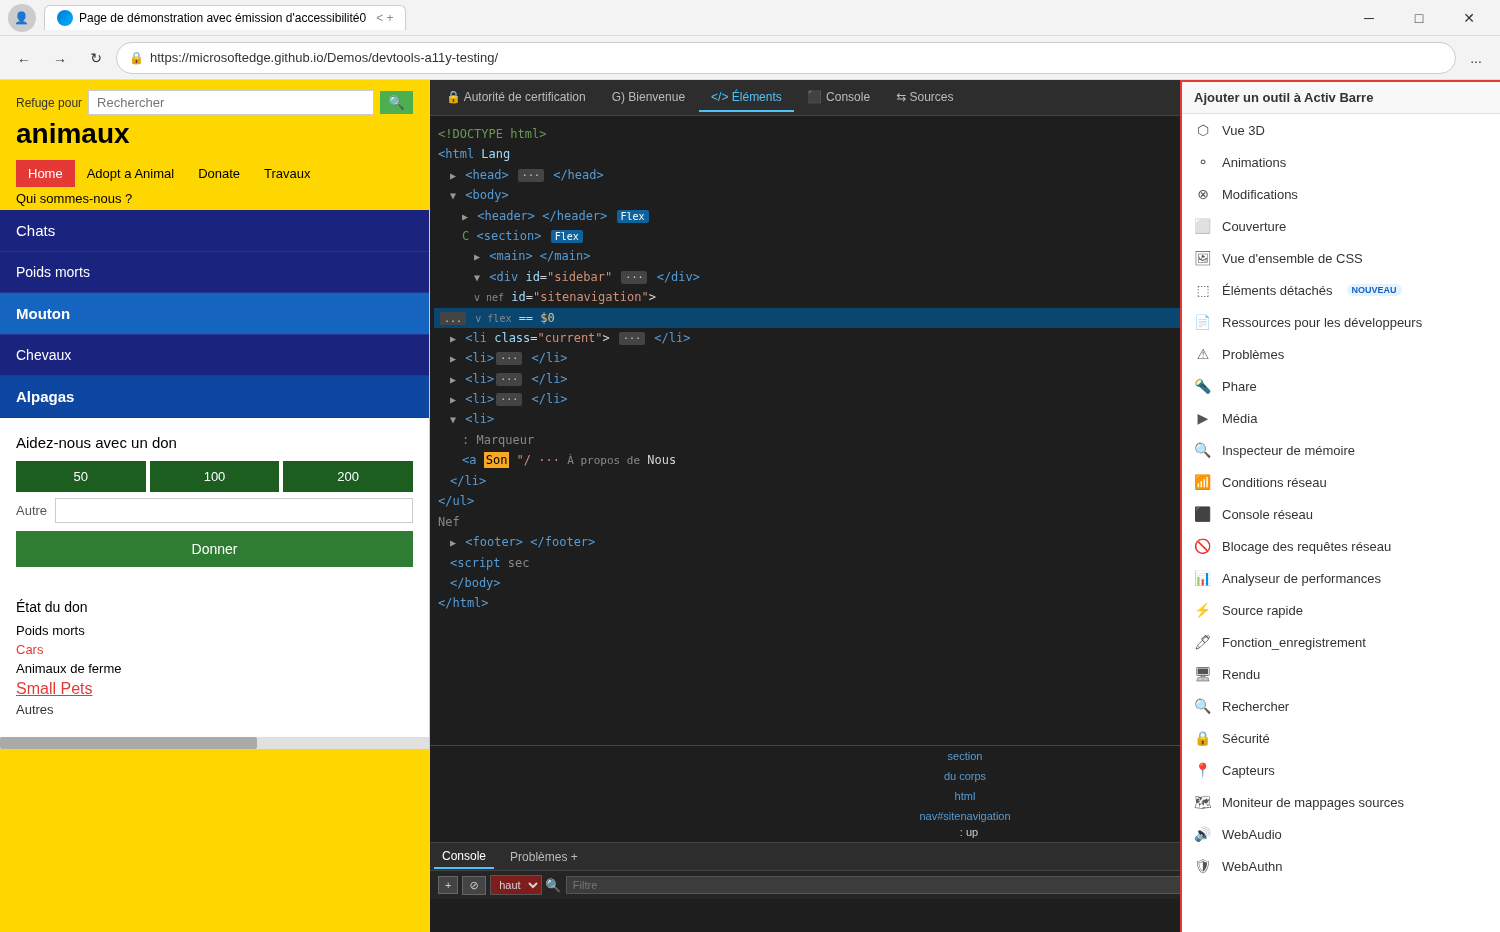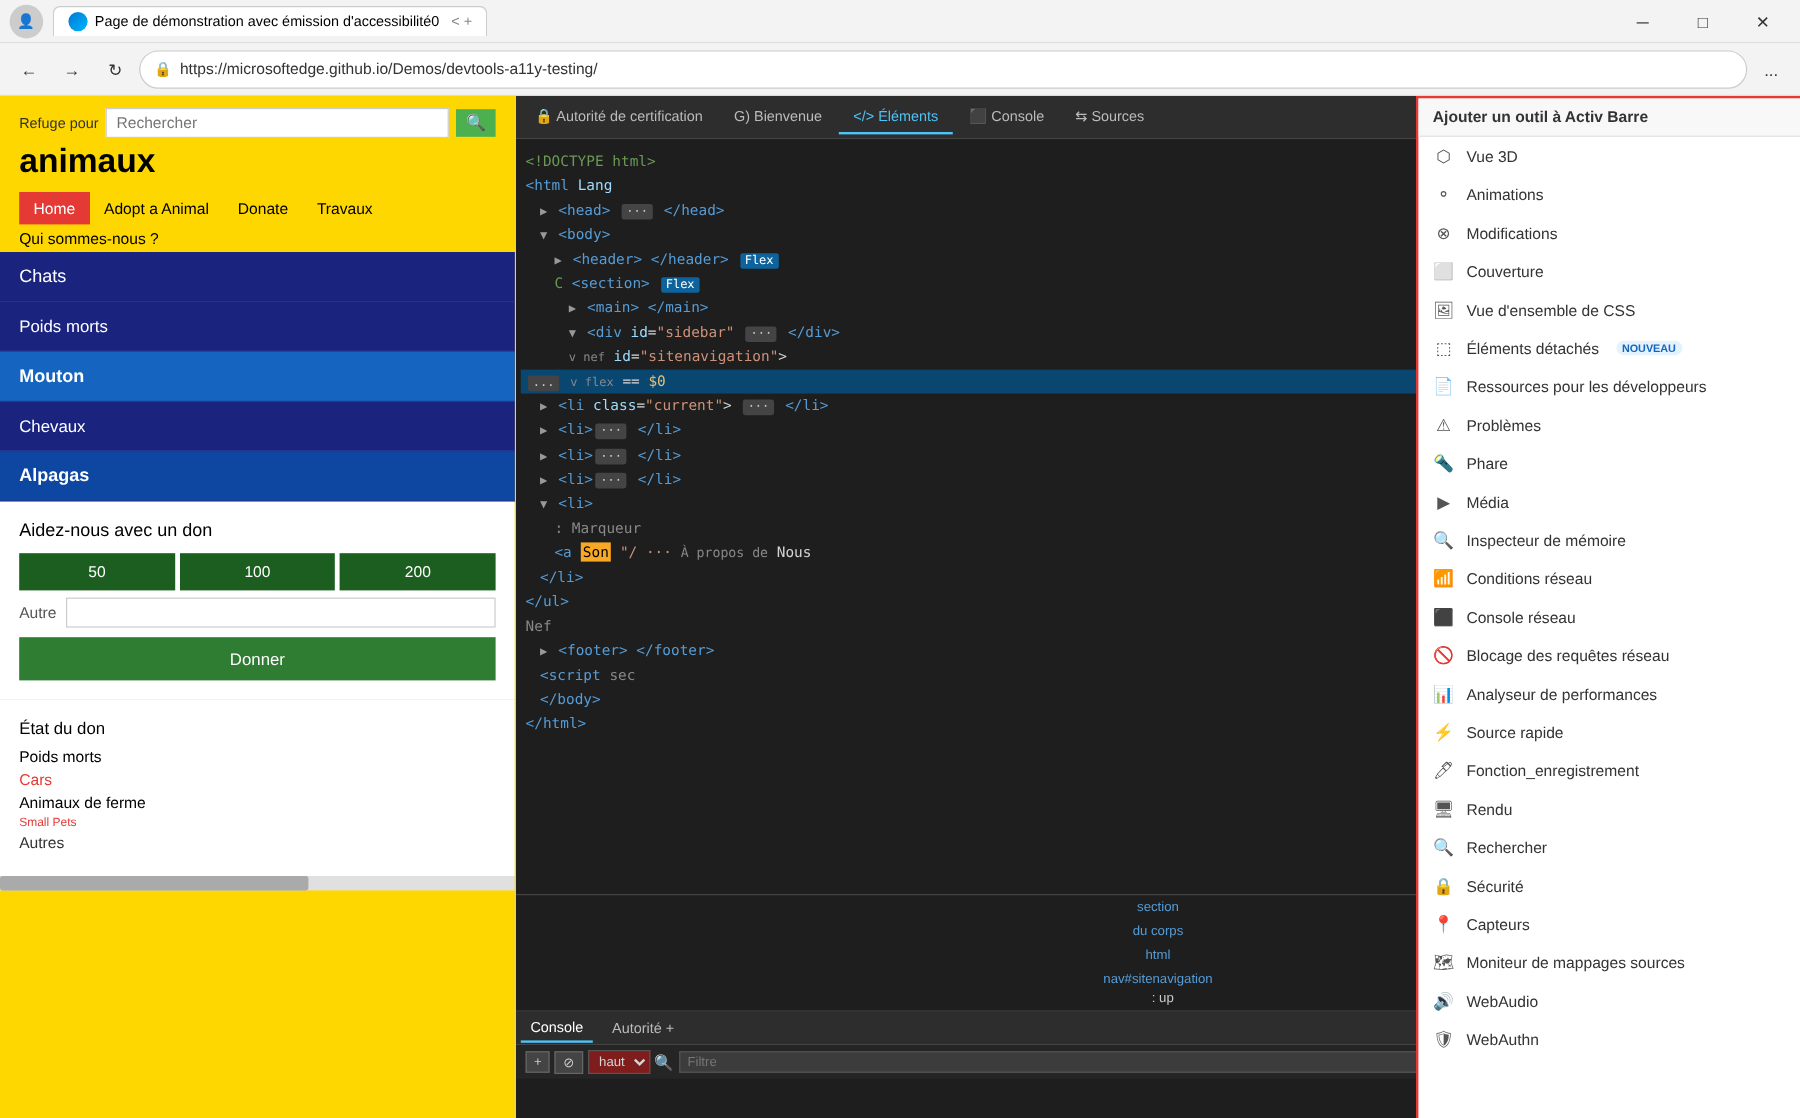--- a/index.html
+++ b/index.html
@@ -136,21 +136,21 @@
     .donation-other { display: flex; align-items: center; gap: 8px; font-size: 13px; color: #555; }
     .donation-other input { flex: 1; border: 1px solid #ccc; padding: 4px; }
     .donation-give-btn {
       width: 100%; padding: 10px; background: #2e7d32; color: white;
       border: none; cursor: pointer; font-size: 14px; margin-top: 8px;
     }
     .donation-status { padding: 16px; background: white; }
     .donation-status-title { font-size: 14px; font-weight: 500; margin-bottom: 8px; }
     .status-item { display: flex; justify-content: space-between; font-size: 13px; margin-bottom: 4px; }
     .status-link { color: #e53935; text-decoration: none; }
-    .status-link2 { color: #e53935; font-size: 10px; }
+    .status-link2 { color: #e53935; font-size: 16px; text-decoration: underline; }
     .others-label { font-size: 13px; color: #333; }
     .scrollbar-bottom {
       height: 12px; background: #e0e0e0; position: relative;
     }
 
     
     .devtools-panel {
       flex: 1;
       display: flex;
       flex-direction: column;
@@ -491,21 +491,21 @@
         <span class="breadcrumb-tag">html</span>
         <span class="breadcrumb-sep"> </span>
         <span class="breadcrumb-tag">nav#sitenavigation</span>
         <span style="color:#ccc;margin-left:8px;">: up</span>
       </div>
 
       <div class="devtools-bottom">
         <div class="console-tabs">
           <div class="console-tab active">Console</div>
           <div class="console-tab">
-            <span>Autorité +</span>
+            <span>Problèmes +</span>
           </div>
         </div>
         <div class="console-toolbar">
           <button class="console-btn">+</button>
           <button class="console-btn">⊘</button>
           <select class="console-select">
             <option>haut</option>
           </select>
           <span>🔍</span>
           <input class="console-filter" placeholder="Filtre" style="">

